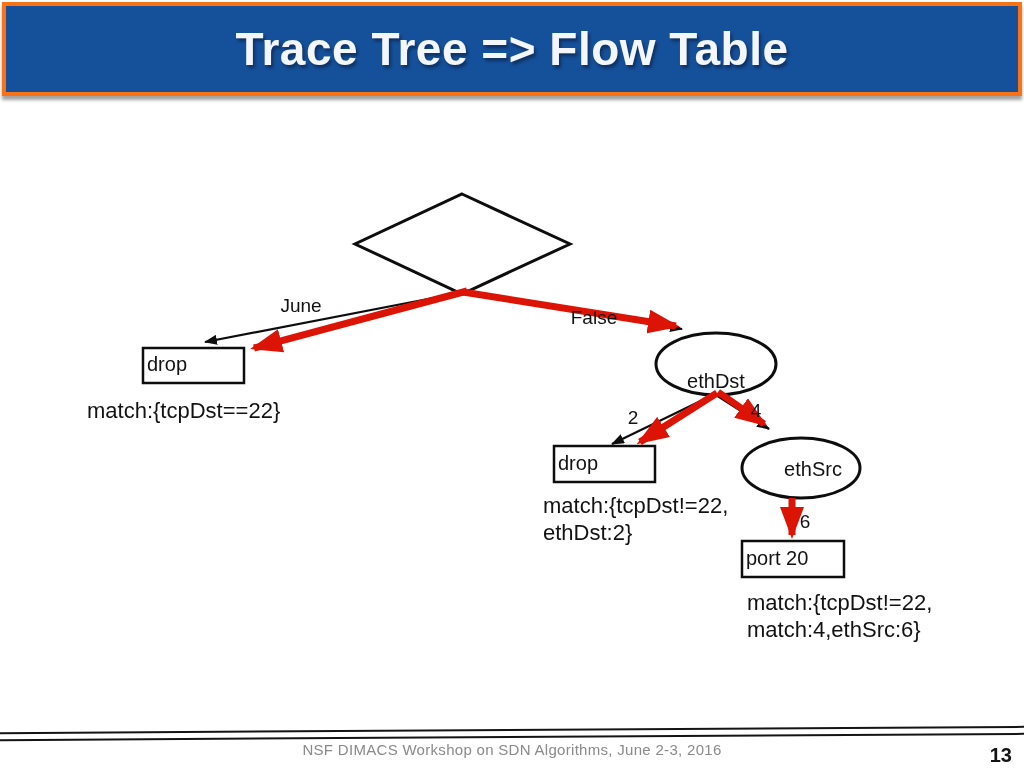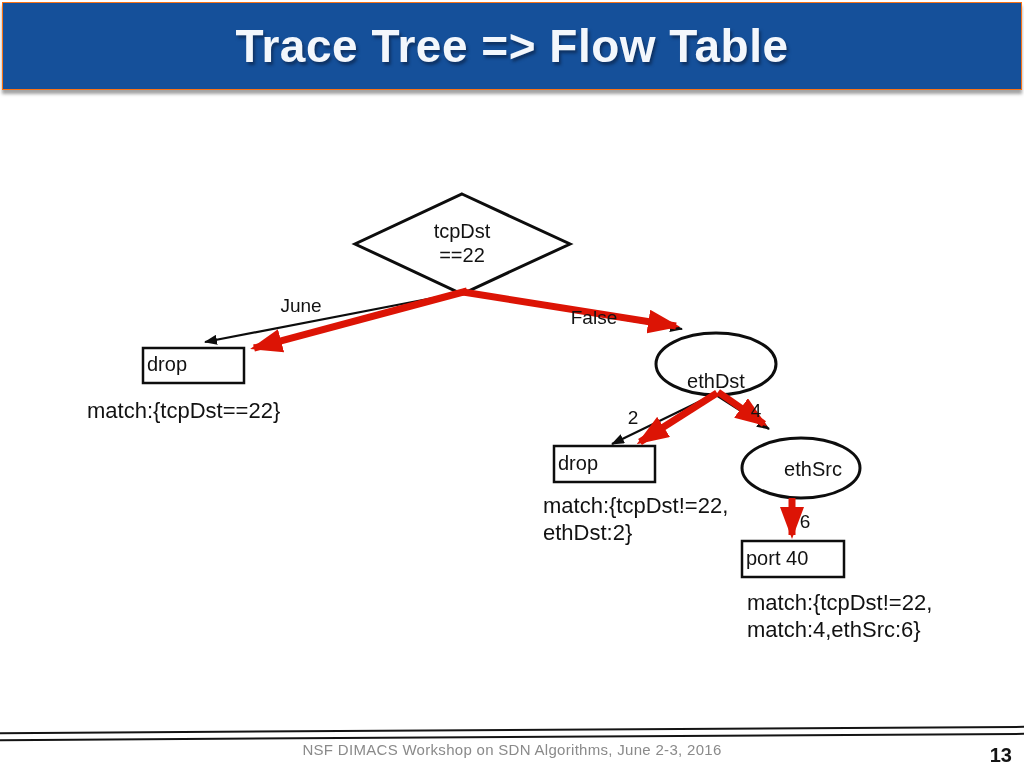--- a/index.html
+++ b/index.html
@@ -3,21 +3,21 @@
 <meta charset="utf-8">
 <style>
   html,body{margin:0;padding:0;background:#e9e9e9;}
   .slide{
     position:relative;width:1024px;height:768px;background:#ffffff;
     overflow:hidden;font-family:"Liberation Sans",sans-serif;
   }
   
   .title-bar{
     position:absolute;left:2px;top:2px;right:2px;height:86px;
-    background:#15509a;border:1px solid #f97316;
+    background:#15509a;border:4px solid #f97316;
     box-shadow:0 4px 3px rgba(90,90,90,.55);
     display:flex;align-items:center;justify-content:center;
   }
   .title-bar h1{
     margin:0;font-size:46px;font-weight:bold;letter-spacing:.5px;
     color:#f3f7fc;text-shadow:2px 3px 3px rgba(10,25,55,.55);
     font-family:"Liberation Sans",sans-serif;
   }
   
   .canvas{position:absolute;left:0;top:93px;width:1024px;height:620px;}
@@ -76,29 +76,25 @@
       <line x1="713" y1="395" x2="612" y2="444" stroke="#0d0d0d" stroke-width="2.2" marker-end="url(#arrow-black)"></line>
       <line x1="716" y1="395" x2="769" y2="429" stroke="#0d0d0d" stroke-width="2.2" marker-end="url(#arrow-black)"></line>
 
       <line x1="467" y1="291" x2="254" y2="348" stroke="#dc1405" stroke-width="7" marker-end="url(#arrow-red)"></line>
       <line x1="463" y1="292" x2="676" y2="326" stroke="#dc1405" stroke-width="7" marker-end="url(#arrow-red)"></line>
       <line x1="717" y1="393" x2="640" y2="442" stroke="#dc1405" stroke-width="7" marker-end="url(#arrow-red)"></line>
       <line x1="718" y1="392" x2="764" y2="424" stroke="#dc1405" stroke-width="7" marker-end="url(#arrow-red)"></line>
       <line x1="792" y1="498" x2="792" y2="535" stroke="#dc1405" stroke-width="7" marker-end="url(#arrow-red)"></line>
     </svg>
 
-    <div class="lbl center" style="left:382px;top:126px;width:160px;">
-      <div>tcpDst</div>
-      <div>==22</div>
-    </div>
     <div class="lbl" style="left:147px;top:259px;">drop</div>
     <div class="lbl center" style="left:656px;top:260px;width:120px;margin-top:16px;">ethDst</div>
     <div class="lbl" style="left:558px;top:358px;">drop</div>
     <div class="lbl center" style="left:742px;top:364px;width:118px;padding-left:12px;">ethSrc</div>
-    <div class="lbl" style="left:746px;top:453px;">port 40</div>
+    <div class="lbl" style="left:746px;top:453px;">port 20</div>
 
     <div class="lbl edge center" style="left:266px;top:201px;width:70px;">June</div>
     <div class="lbl edge center" style="left:559px;top:203px;width:70px;margin-top:10px;">False</div>
     <div class="lbl edge center" style="left:618px;top:313px;width:30px;">2</div>
     <div class="lbl edge center" style="left:741px;top:306px;width:30px;">4</div>
     <div class="lbl edge center" style="left:793px;top:417px;width:24px;">6</div>
 
     <div class="lbl small" style="left:87px;top:304px;">match:{tcpDst==22}</div>
     <div class="lbl small" style="left:543px;top:399px;">
       <div>match:{tcpDst!=22,</div>

